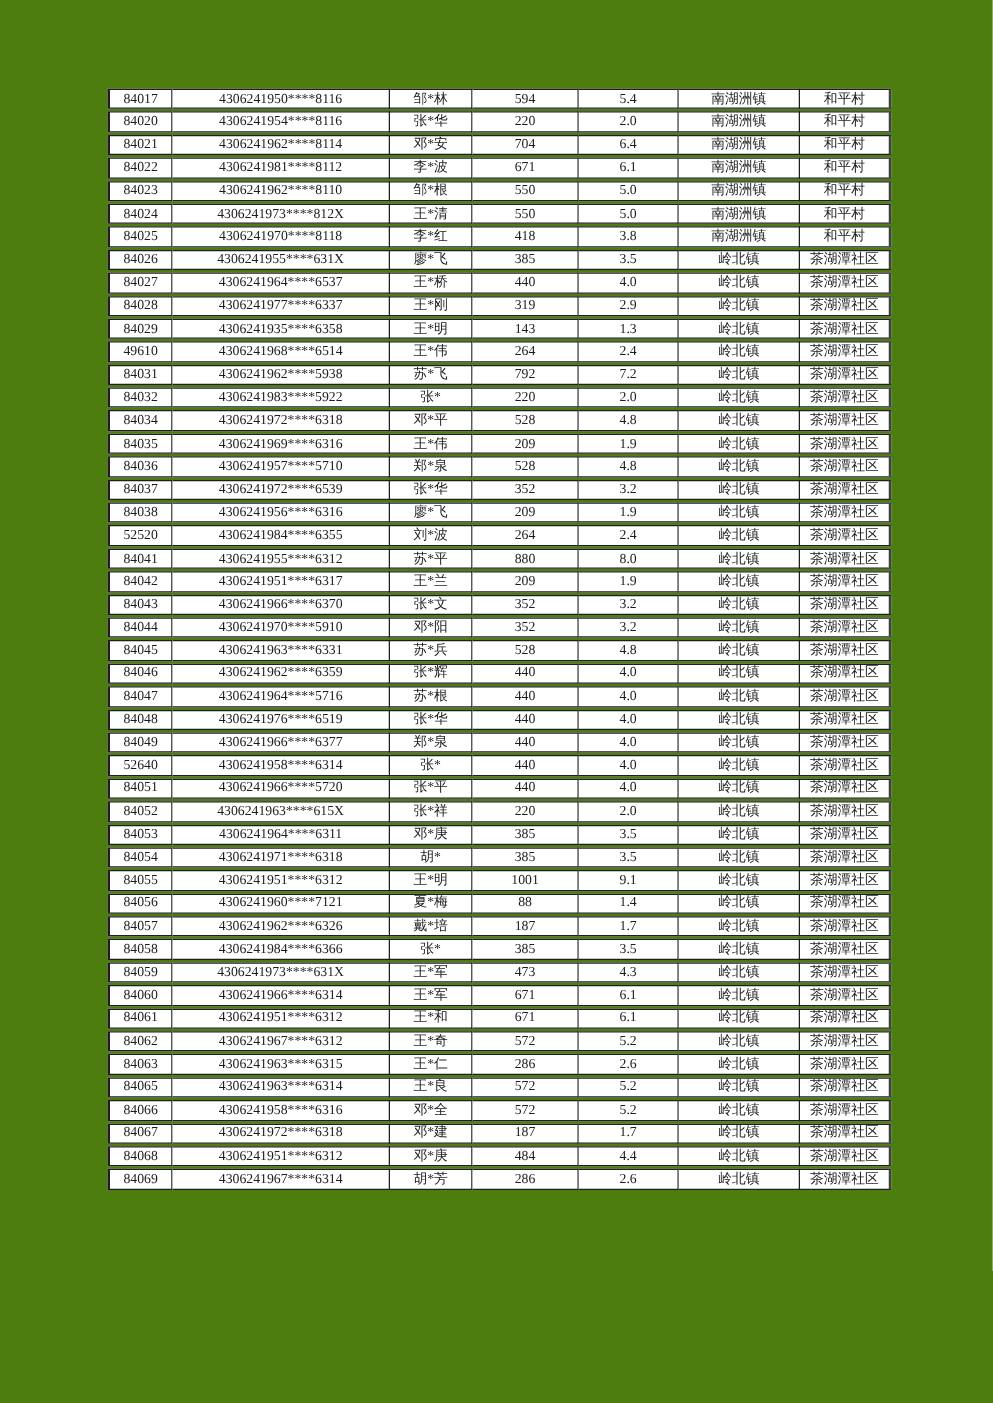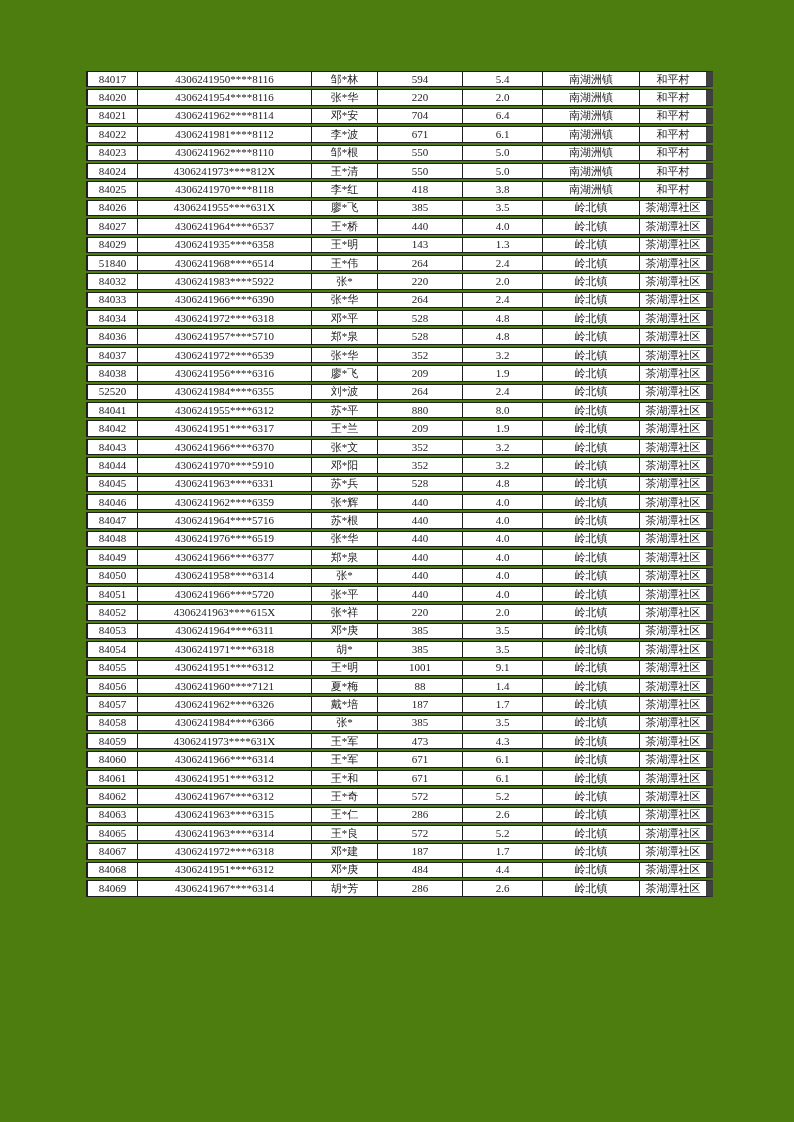--- a/index.html
+++ b/index.html
@@ -46,21 +46,21 @@
     line-height: 13px;
     white-space: nowrap;
     overflow: hidden;
     color: #1c1c1c;
     background: #ffffff;
   }
   table.record-table td:first-child {
     border-left: 2px solid #1f1f1f;
   }
   table.record-table td:last-child {
-    border-right: 7px solid #404040;
+    border-right: 2px solid #404040;
   }
   col.c-seq     { width: 52px; }
   col.c-id      { width: 174px; }
   col.c-name    { width: 66px; }
   col.c-val1    { width: 85px; }
   col.c-val2    { width: 80px; }
   col.c-town    { width: 97px; }
   col.c-village { width: 73px; }
 </style>
 </head>
@@ -154,65 +154,83 @@
           <tr>
             <td>84027</td>
             <td>4306241964****6537</td>
             <td>王*桥</td>
             <td>440</td>
             <td>4.0</td>
             <td>岭北镇</td>
             <td>茶湖潭社区</td>
           </tr>
           <tr>
+            <td>84028</td>
+            <td>4306241977****6337</td>
+            <td>王*刚</td>
+            <td>319</td>
+            <td>2.9</td>
+            <td>岭北镇</td>
+            <td>茶湖潭社区</td>
+          </tr>
+          <tr>
             <td>84029</td>
             <td>4306241935****6358</td>
             <td>王*明</td>
             <td>143</td>
             <td>1.3</td>
             <td>岭北镇</td>
             <td>茶湖潭社区</td>
           </tr>
           <tr>
-            <td>51840</td>
+            <td>49610</td>
             <td>4306241968****6514</td>
             <td>王*伟</td>
             <td>264</td>
             <td>2.4</td>
+            <td>岭北镇</td>
+            <td>茶湖潭社区</td>
+          </tr>
+          <tr>
+            <td>84031</td>
+            <td>4306241962****5938</td>
+            <td>苏*飞</td>
+            <td>792</td>
+            <td>7.2</td>
             <td>岭北镇</td>
             <td>茶湖潭社区</td>
           </tr>
           <tr>
             <td>84032</td>
             <td>4306241983****5922</td>
             <td>张*</td>
             <td>220</td>
             <td>2.0</td>
             <td>岭北镇</td>
             <td>茶湖潭社区</td>
           </tr>
           <tr>
-            <td>84033</td>
-            <td>4306241966****6390</td>
-            <td>张*华</td>
-            <td>264</td>
-            <td>2.4</td>
-            <td>岭北镇</td>
-            <td>茶湖潭社区</td>
-          </tr>
-          <tr>
             <td>84034</td>
             <td>4306241972****6318</td>
             <td>邓*平</td>
             <td>528</td>
             <td>4.8</td>
             <td>岭北镇</td>
             <td>茶湖潭社区</td>
           </tr>
           <tr>
+            <td>84035</td>
+            <td>4306241969****6316</td>
+            <td>王*伟</td>
+            <td>209</td>
+            <td>1.9</td>
+            <td>岭北镇</td>
+            <td>茶湖潭社区</td>
+          </tr>
+          <tr>
             <td>84036</td>
             <td>4306241957****5710</td>
             <td>郑*泉</td>
             <td>528</td>
             <td>4.8</td>
             <td>岭北镇</td>
             <td>茶湖潭社区</td>
           </tr>
           <tr>
             <td>84037</td>
@@ -316,21 +334,21 @@
           <tr>
             <td>84049</td>
             <td>4306241966****6377</td>
             <td>郑*泉</td>
             <td>440</td>
             <td>4.0</td>
             <td>岭北镇</td>
             <td>茶湖潭社区</td>
           </tr>
           <tr>
-            <td>84050</td>
+            <td>52640</td>
             <td>4306241958****6314</td>
             <td>张*</td>
             <td>440</td>
             <td>4.0</td>
             <td>岭北镇</td>
             <td>茶湖潭社区</td>
           </tr>
           <tr>
             <td>84051</td>
             <td>4306241966****5720</td>
@@ -445,20 +463,29 @@
             <td>王*仁</td>
             <td>286</td>
             <td>2.6</td>
             <td>岭北镇</td>
             <td>茶湖潭社区</td>
           </tr>
           <tr>
             <td>84065</td>
             <td>4306241963****6314</td>
             <td>王*良</td>
+            <td>572</td>
+            <td>5.2</td>
+            <td>岭北镇</td>
+            <td>茶湖潭社区</td>
+          </tr>
+          <tr>
+            <td>84066</td>
+            <td>4306241958****6316</td>
+            <td>邓*全</td>
             <td>572</td>
             <td>5.2</td>
             <td>岭北镇</td>
             <td>茶湖潭社区</td>
           </tr>
           <tr>
             <td>84067</td>
             <td>4306241972****6318</td>
             <td>邓*建</td>
             <td>187</td>

